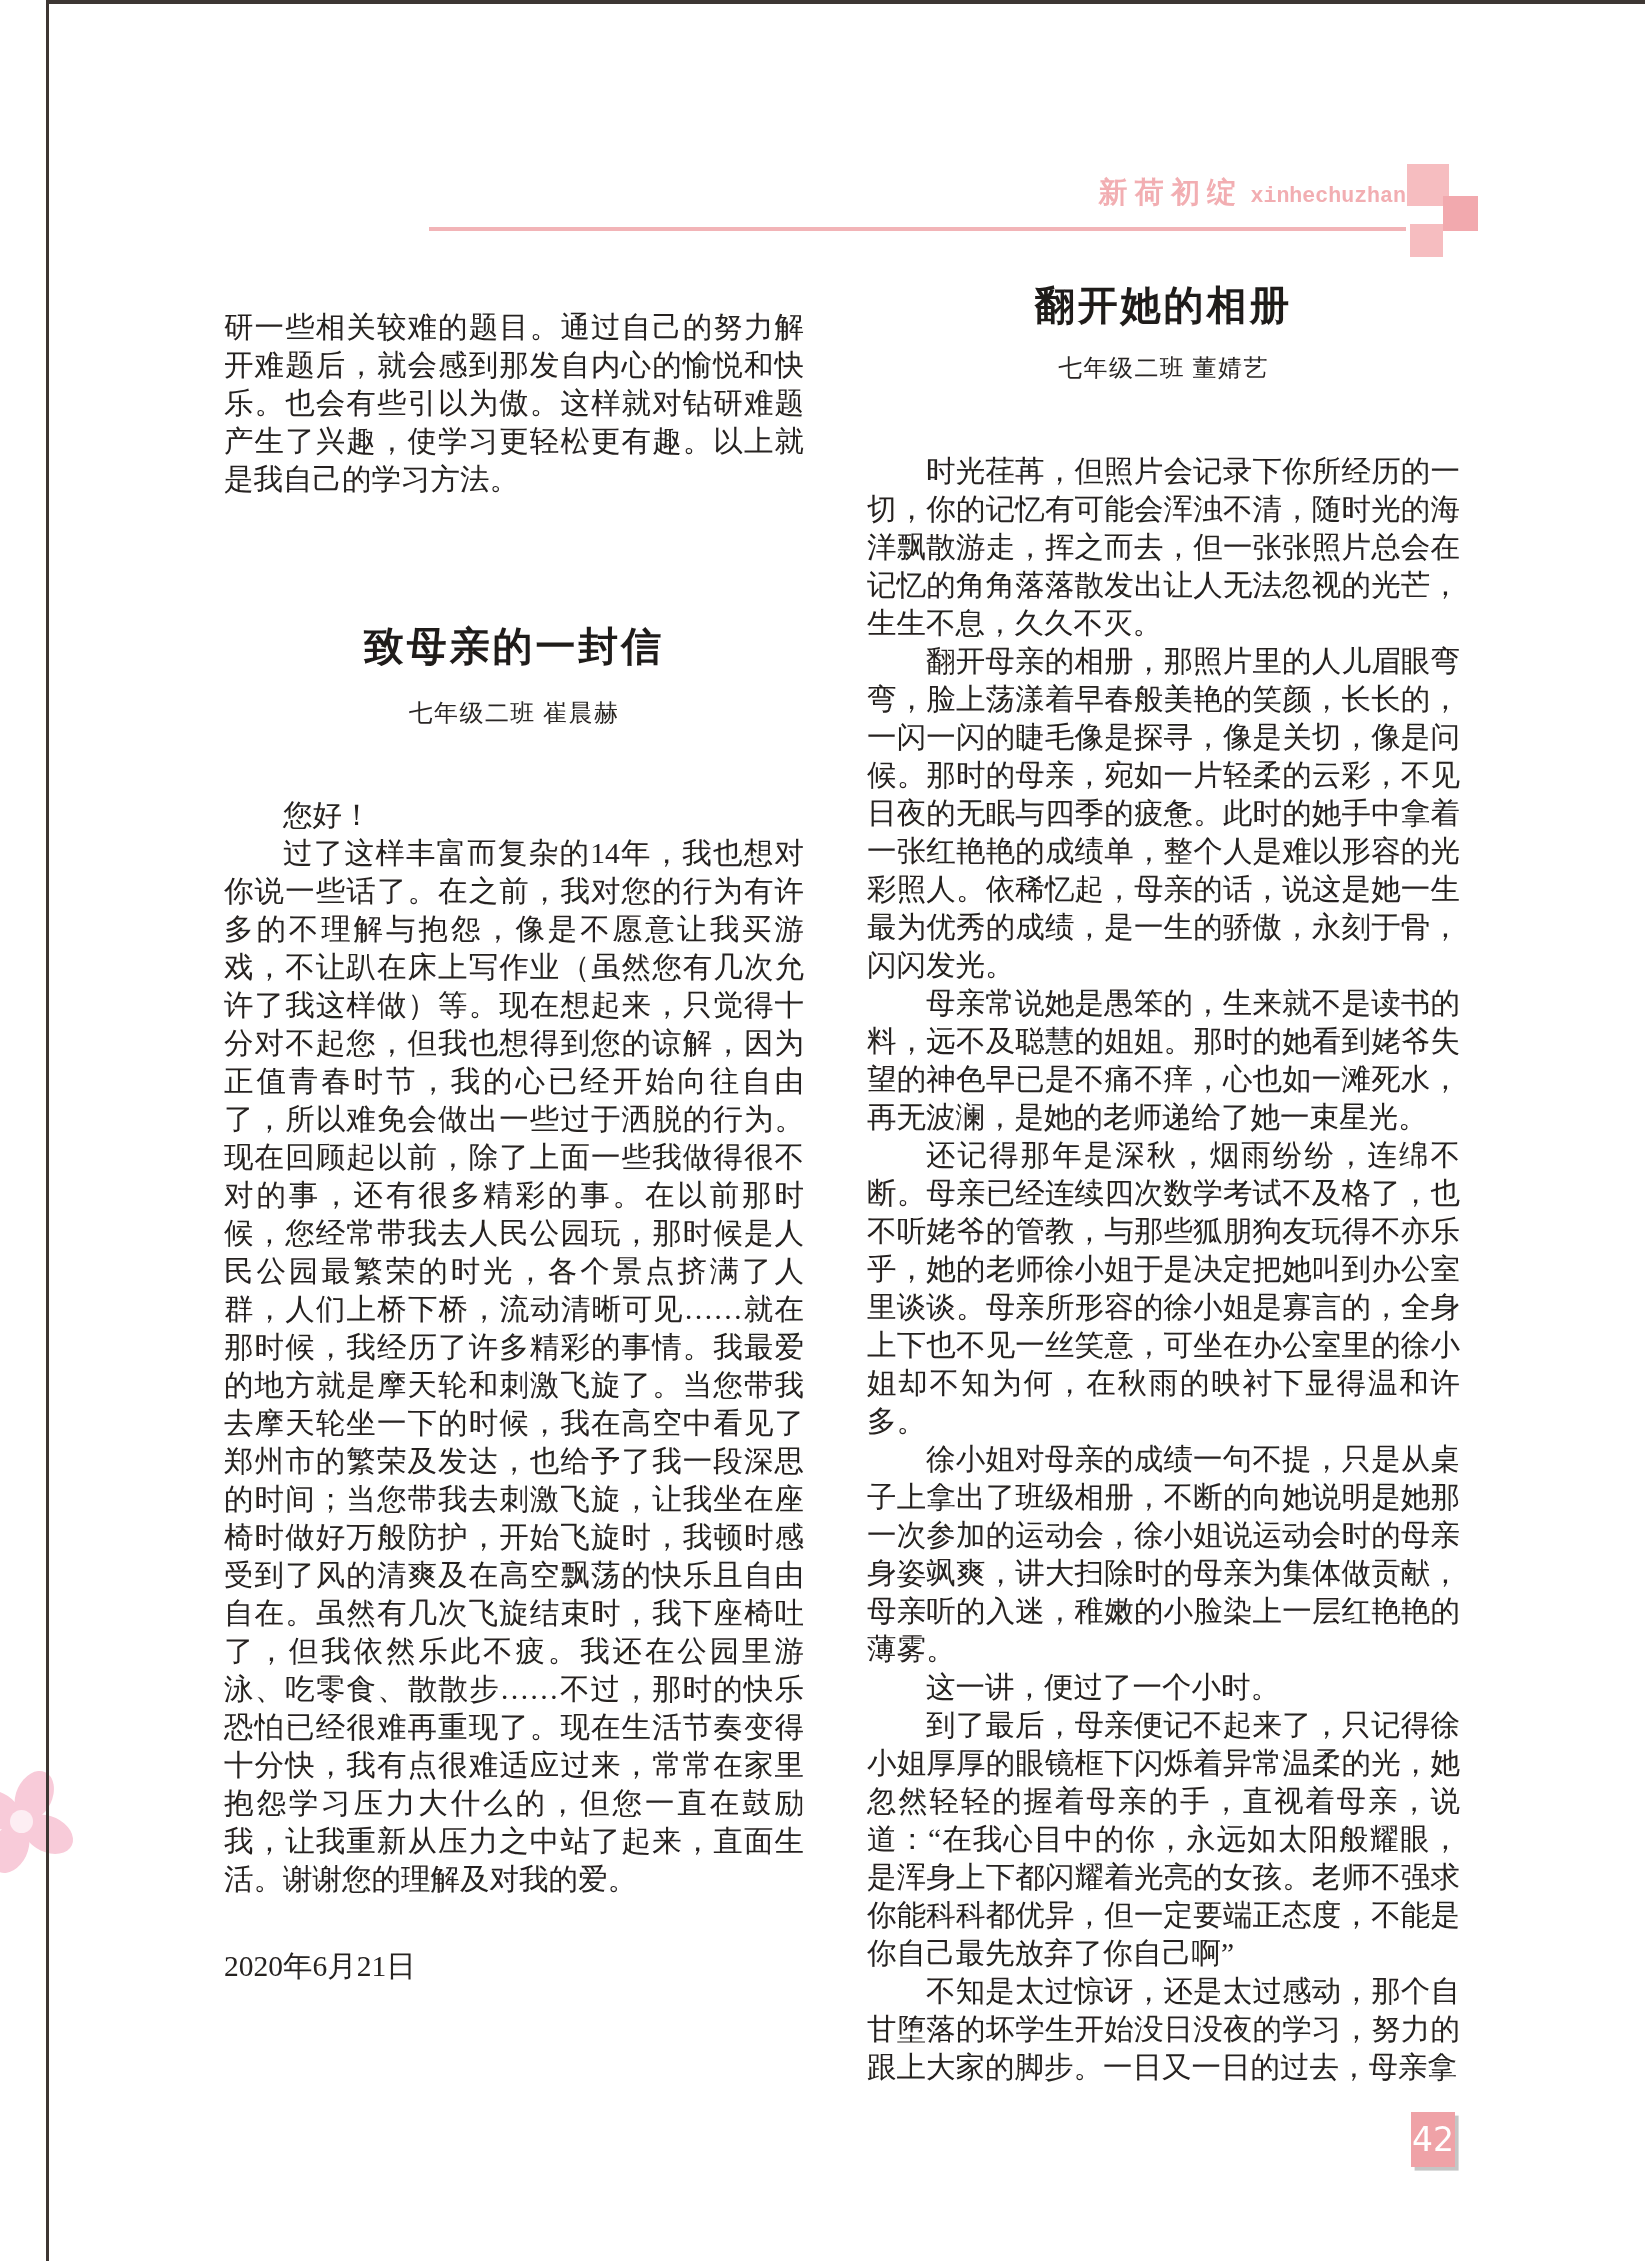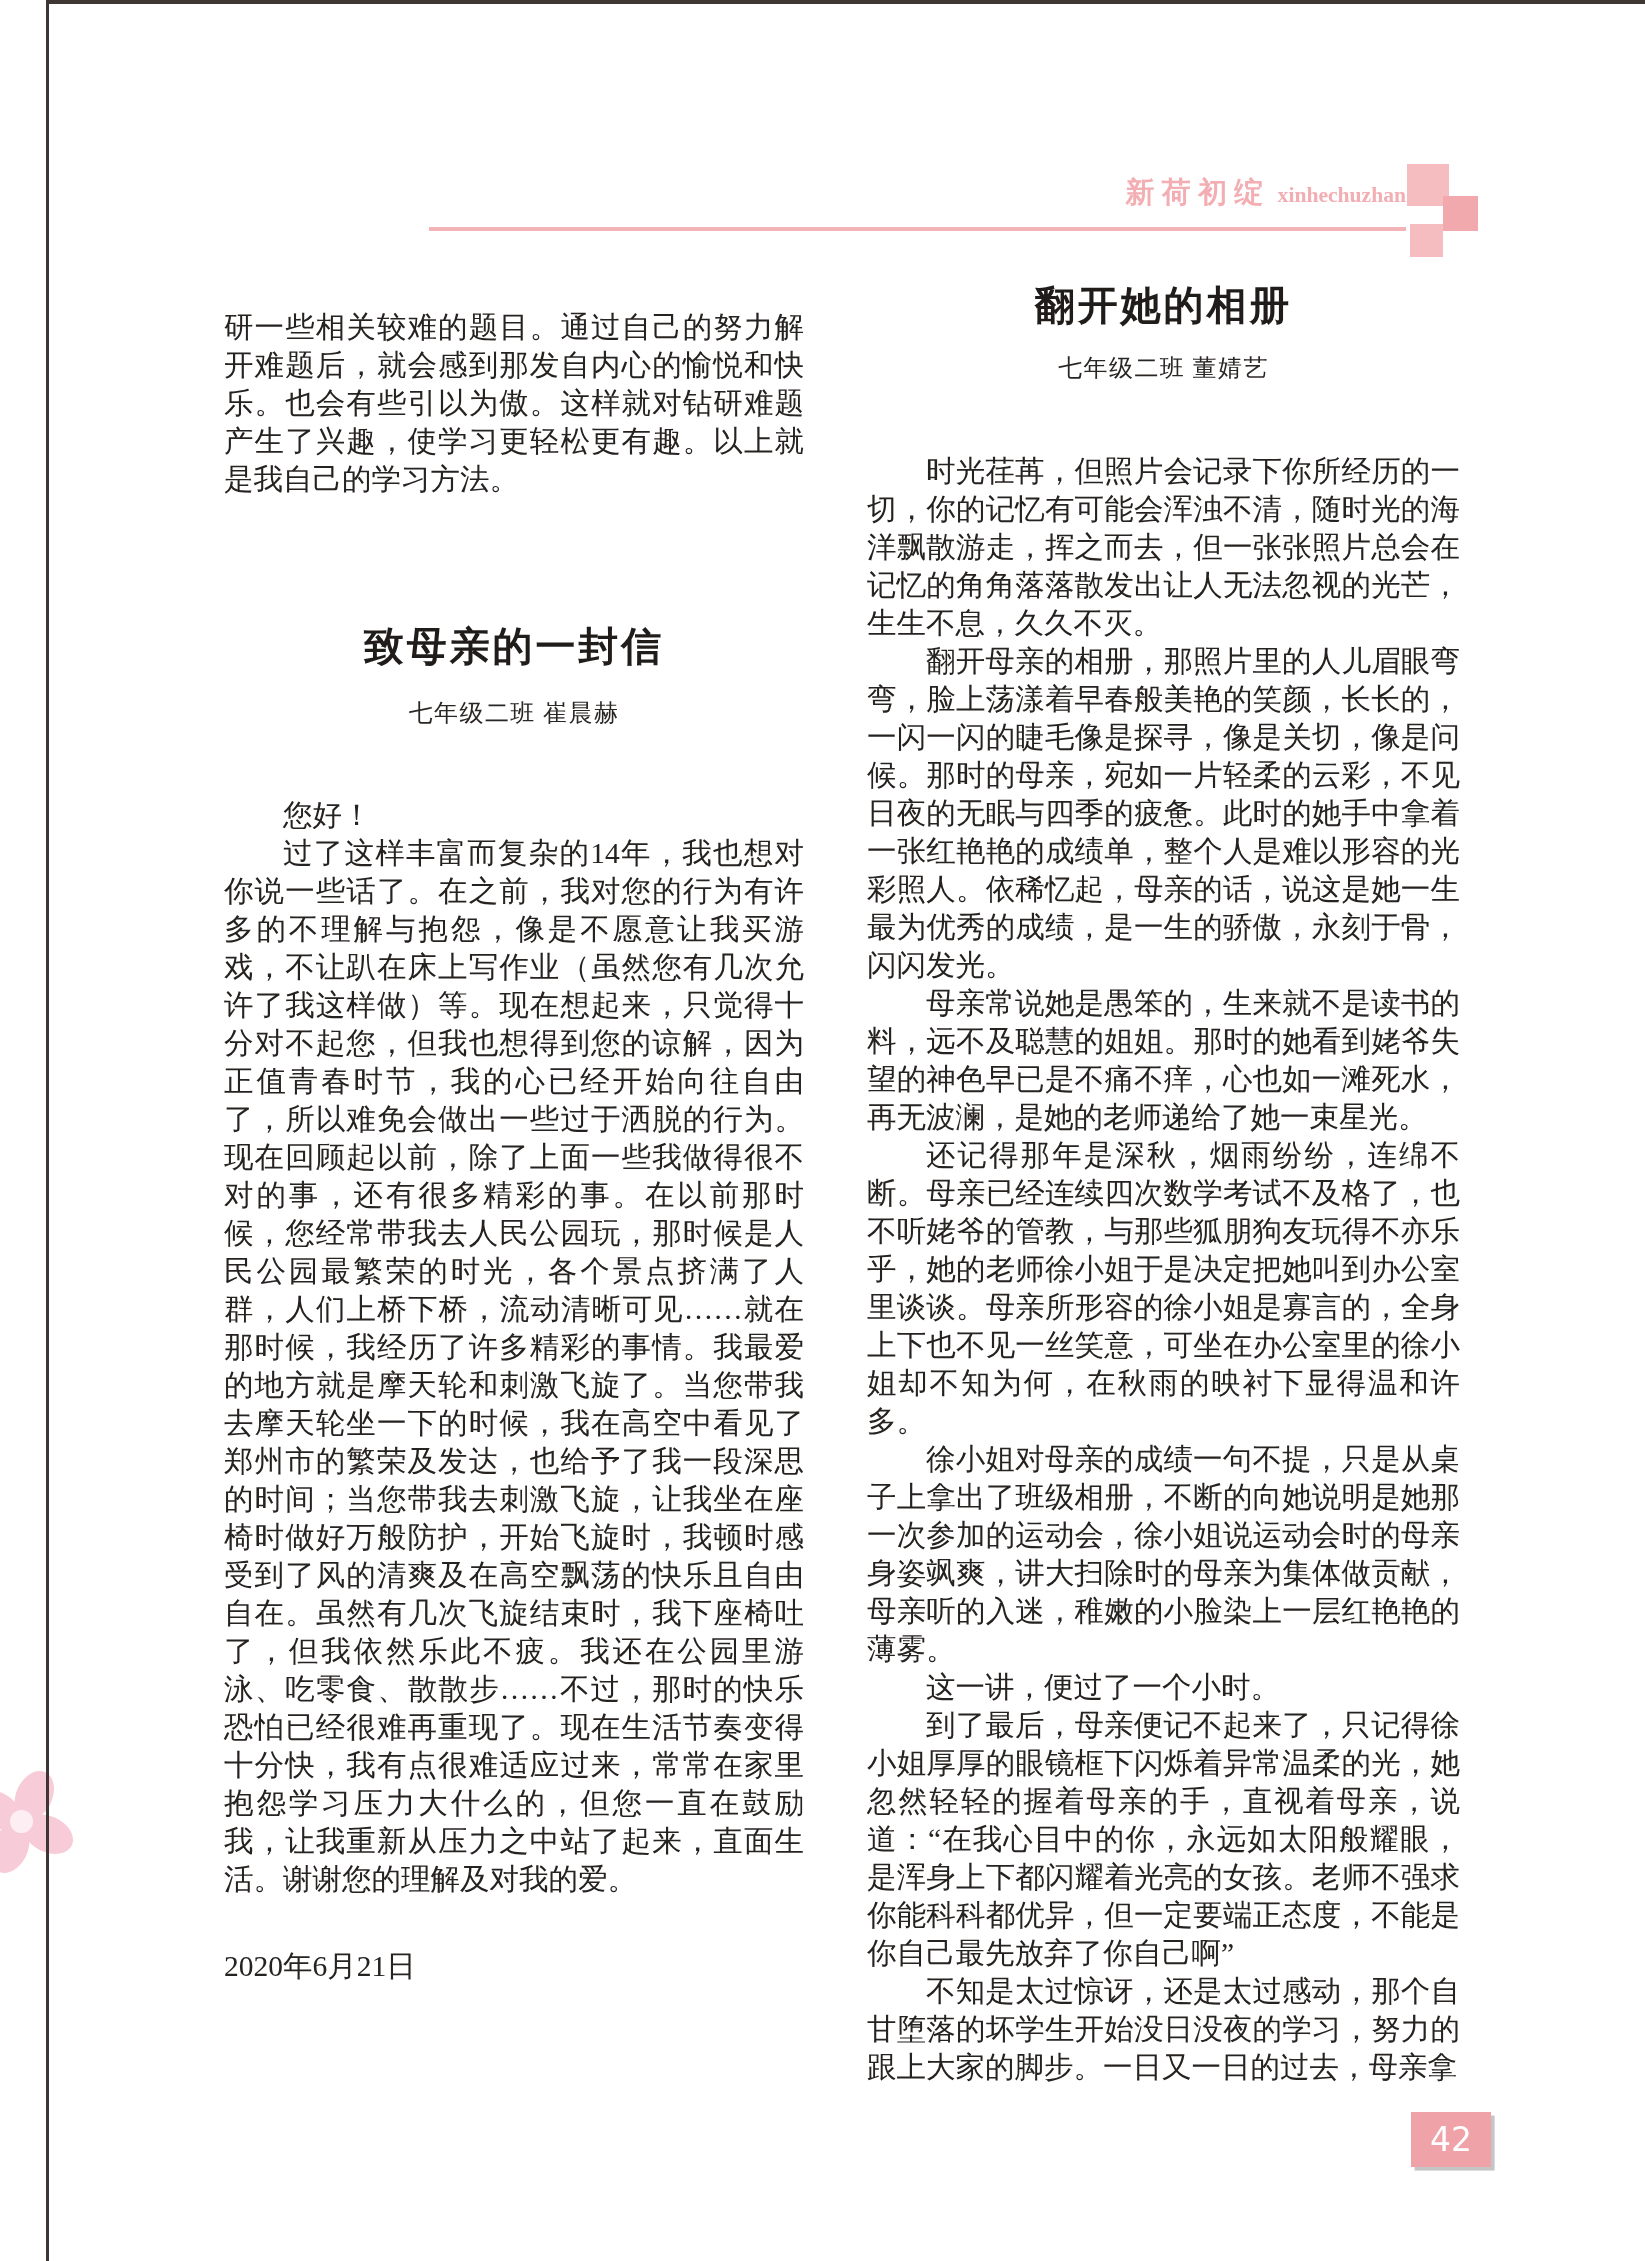--- a/index.html
+++ b/index.html
@@ -18,21 +18,21 @@
   
   .header-brand{
     position:absolute;top:173px;left:867px;width:539px;
     text-align:right;white-space:nowrap;z-index:3;
   }
   .brand-cn{
     font-family:"DejaVu Sans","Liberation Sans",sans-serif;
     font-weight:bold;font-size:29px;letter-spacing:7.2px;color:#f2aeb2;
   }
   .brand-py{
-    font-family:Liberation Serif, serif;
+    font-family:Liberation Mono, monospace;
     font-weight:bold;font-size:21.6px;color:#f2aeb2;margin-left:7.2px;
   }
   .header-rule{position:absolute;left:429px;top:227px;width:977px;height:3.6px;background:#f2b4b7;z-index:2;}
   .deco-squares{position:absolute;left:1407px;top:164px;width:79px;height:97px;z-index:2;}
   .sq{position:absolute;}
   .sq-a{left:0;top:0;width:42px;height:42px;background:#f6bdc0;}
   .sq-b{left:36px;top:32px;width:35px;height:35px;background:#f2a9ae;}
   .sq-c{left:2.9px;top:60px;width:33px;height:33px;background:#f6bdc0;}
 
   
@@ -74,21 +74,21 @@
   .indent{text-indent:2em;}
   .no-indent{text-indent:0;}
   p.flow{margin:0;padding:0;}
 
   .signature-line{top:1877px;text-align:right;padding-right:18.7px;box-sizing:border-box;font-size:29.5px;line-height:38px;white-space:nowrap;}
   .date-line{top:1915px;text-align:left;padding-right:0;box-sizing:border-box;font-size:29.5px;line-height:38px;white-space:nowrap;}
 
   .right-body{top:452px;}
 
   .page-badge{
-    position:absolute;left:1411px;top:2112px;width:80px;height:55px;
+    position:absolute;left:1411px;top:2112px;width:44px;height:55px;
     background:#efa2a7;color:#ffffff;
     font-family:"DejaVu Sans","Liberation Sans",sans-serif;
     font-size:33px;display:flex;align-items:center;justify-content:center;
     box-shadow:3.6px 3.6px 0 rgba(140,140,140,0.5);
     z-index:4;
   }
 </style>
 </head>
 <body>
 

